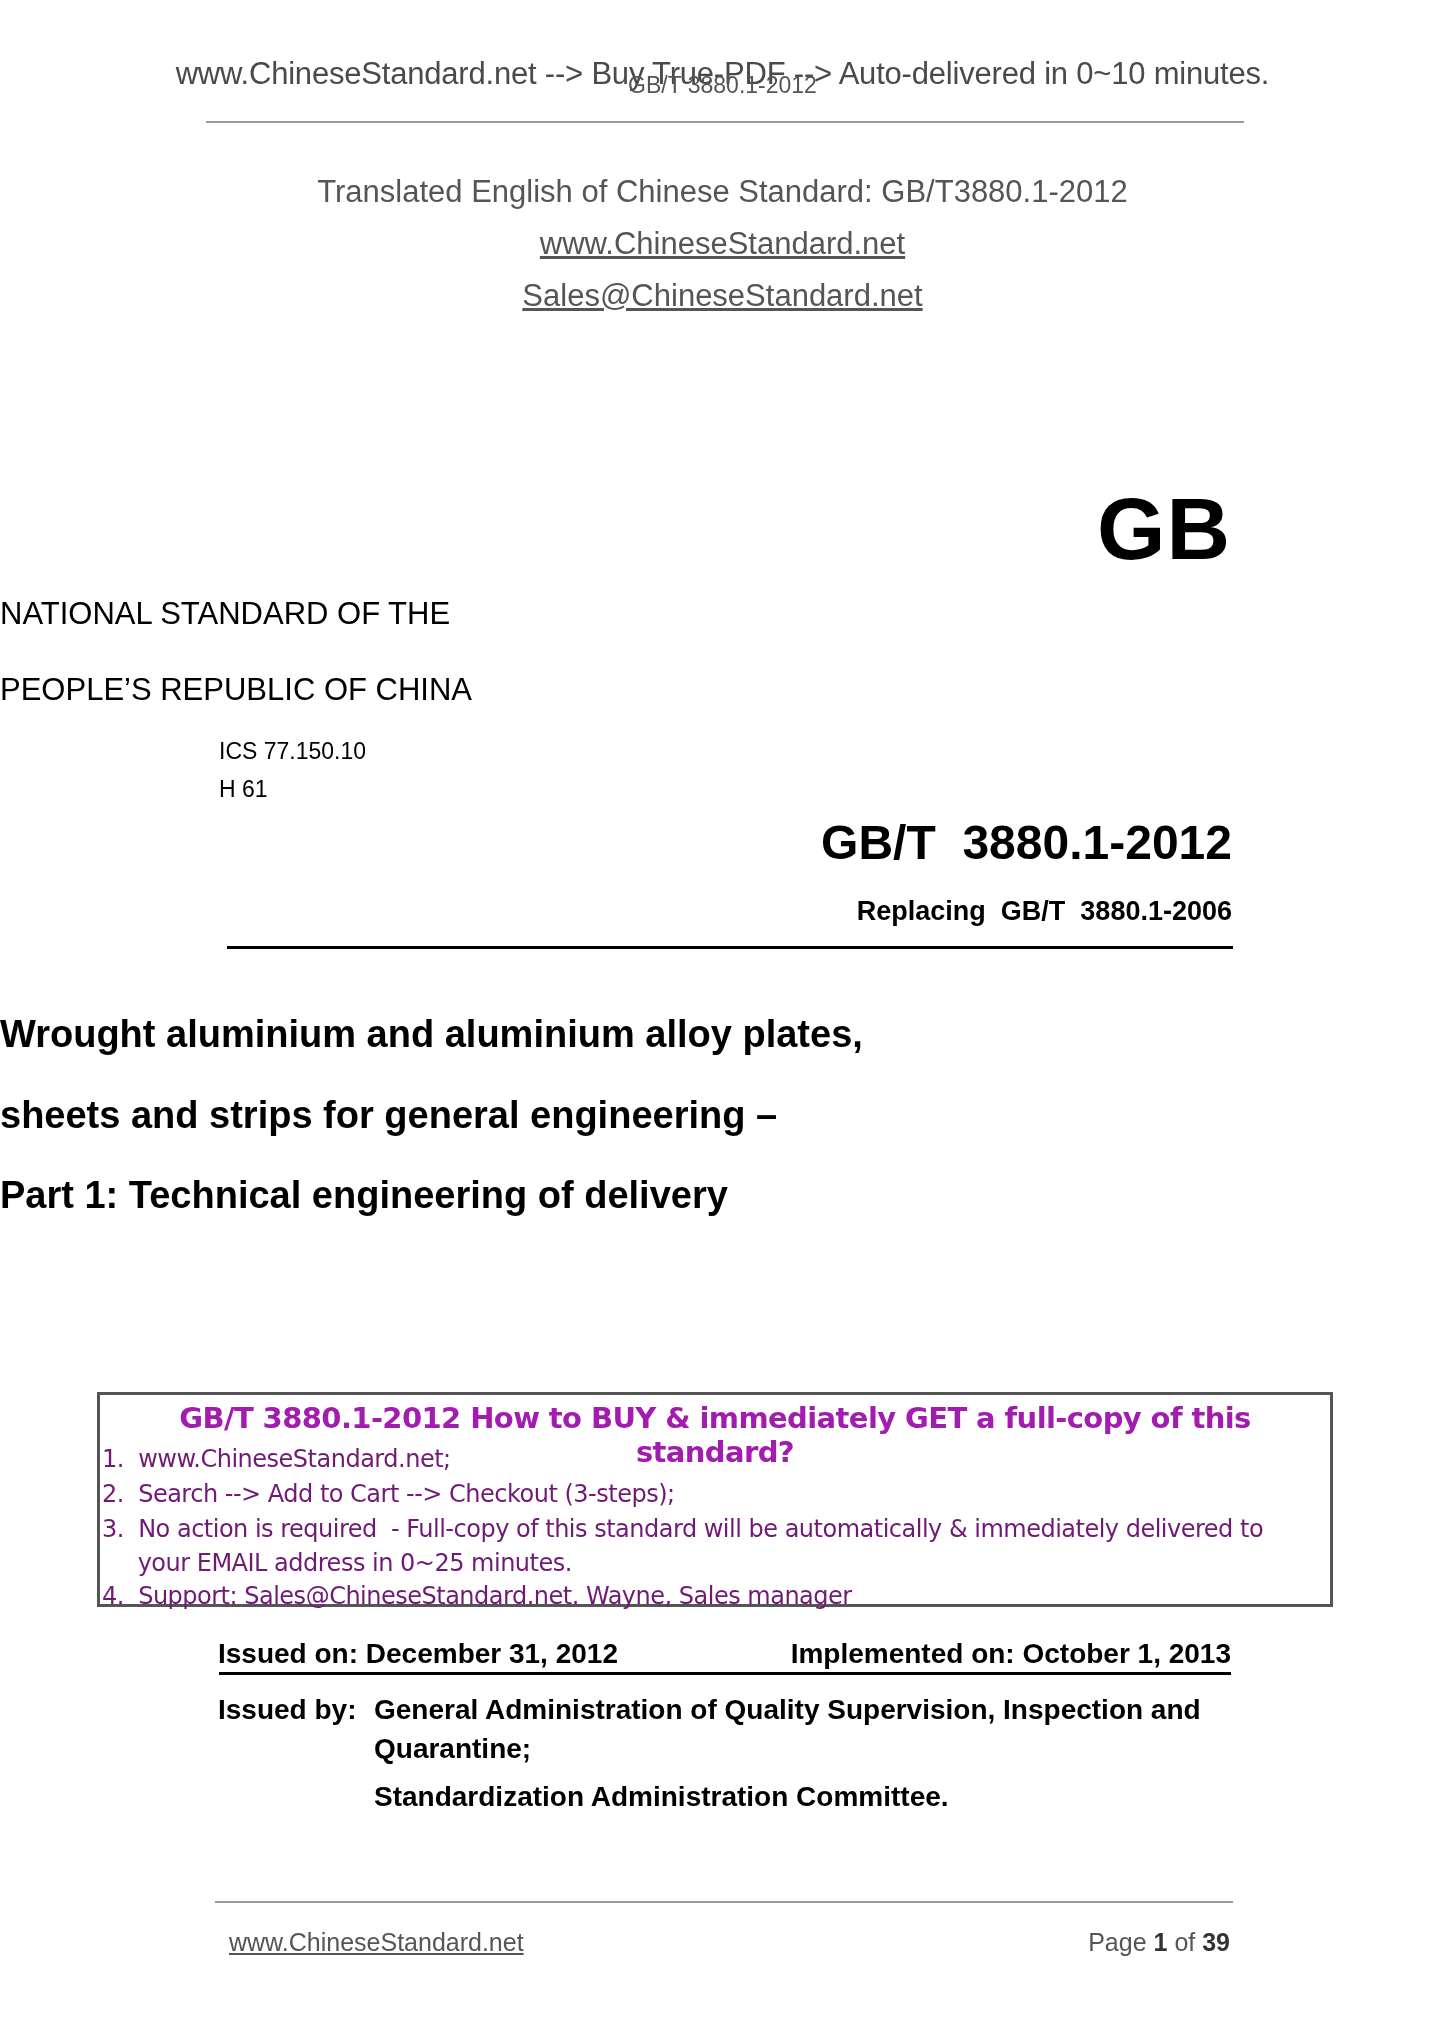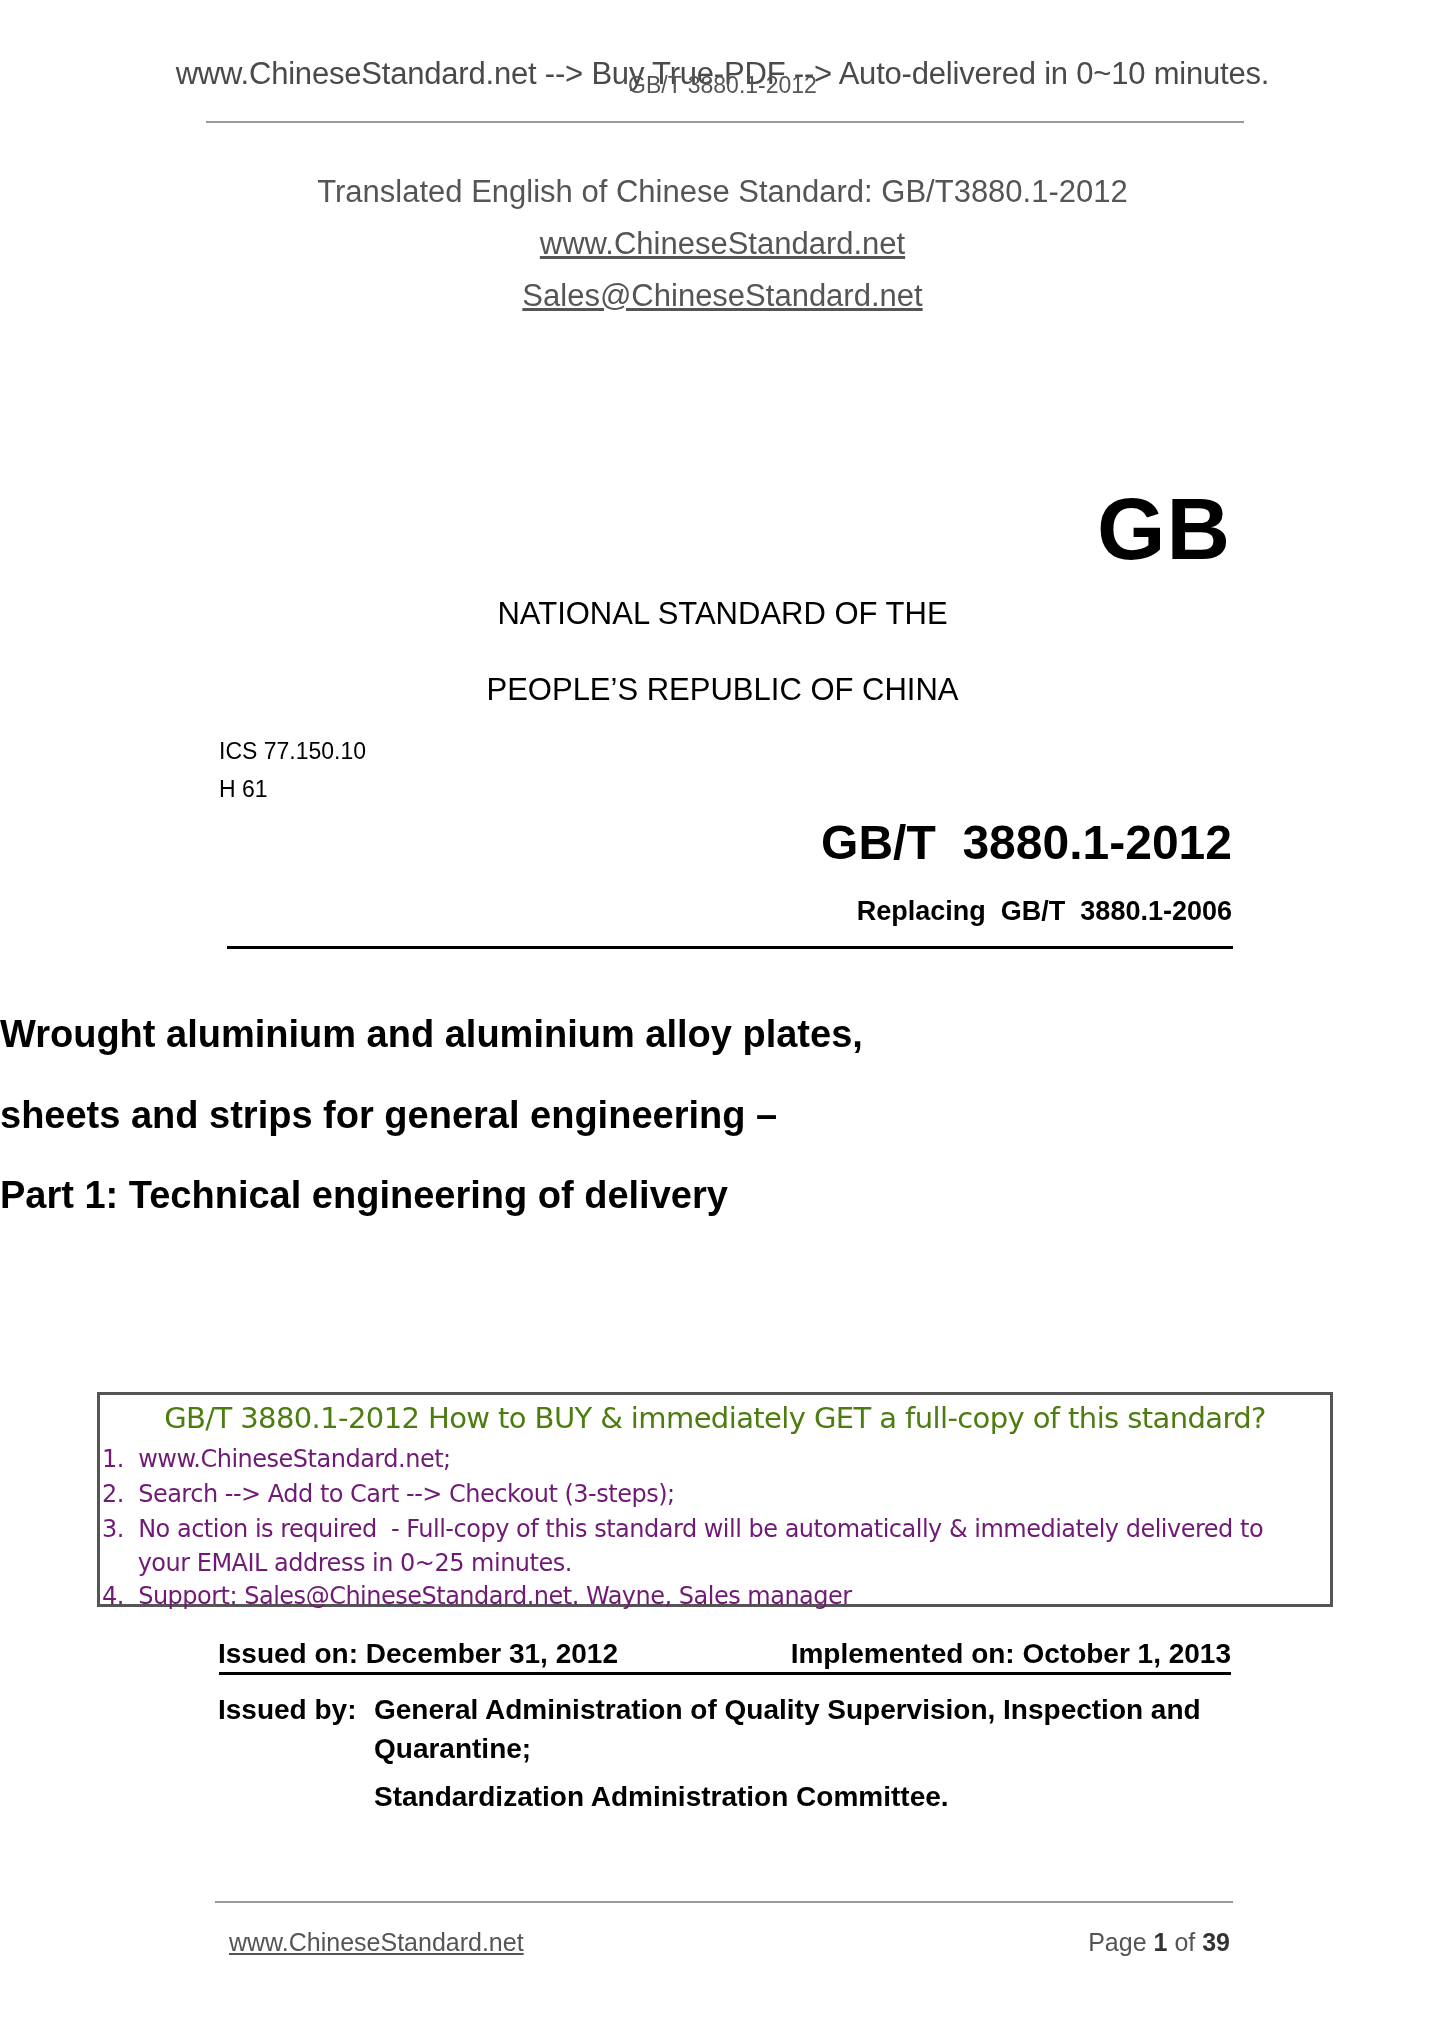--- a/index.html
+++ b/index.html
@@ -5,28 +5,28 @@
   html, body { margin: 0; padding: 0; background: #ffffff; }
   body { width: 1445px; height: 2044px; position: relative; overflow: hidden;
          font-family: "Liberation Sans", sans-serif; color: #000; }
   .abs { position: absolute; }
   .top-banner { left: 0; width: 1445px; top: 56px; text-align: center; font-size: 31px; color: #4a4a4a; white-space: nowrap; letter-spacing: -0.2px; }
   .running-header { left: 0; width: 1445px; top: 72px; text-align: center; font-size: 23px; color: #555; white-space: nowrap; }
   .hr-top { left: 206px; width: 1038px; top: 121px; height: 0; border-top: 2px solid #9a9a9a; }
   .sub { left: 0; width: 1445px; text-align: center; font-size: 31px; color: #555; }
   .sub a { color: #555; text-decoration: underline; }
   .gb-logo { right: 214px; top: 478px; font-size: 88px; font-weight: bold; letter-spacing: 1px; }
-  .nat { left: 0; width: 1445px; text-align: center; font-size: 31px; }
+  .nat { left: 0; width: 1445px; font-size: 31px; }
   .ics { left: 219px; font-size: 23px; }
   .std-no { right: 213px; top: 815px; font-size: 48px; font-weight: bold; white-space: pre; }
   .replacing { right: 213px; top: 896px; font-size: 27px; font-weight: bold; white-space: pre; }
   .hr-title { left: 227px; width: 1006px; top: 946px; border-top: 3px solid #000; }
   .title-line { left: 0; width: 1445px; text-align: left; font-size: 38px; font-weight: bold; }
   .buy-box { left: 97px; top: 1392px; width: 1236px; height: 215px; border: 3px solid #555; box-sizing: border-box; }
-  .buy-title { position: absolute; left: 0; width: 100%; top: 6px; text-align: center; font-size: 29px; font-weight: normal; color: #4d7c0f; font-family: "DejaVu Sans", sans-serif; letter-spacing: -0.6px; }
+  .buy-title { position: absolute; left: 0; width: 100%; top: 6px; text-align: center; font-size: 29px; font-weight: bold; color: #a21caf; font-family: "DejaVu Sans", sans-serif; letter-spacing: -0.6px; }
   .buy-item { position: absolute; left: 2px; font-size: 24px; color: #701a75; font-family: "DejaVu Sans", sans-serif; letter-spacing: -0.5px; white-space: nowrap; }
   .issued-row { left: 218px; width: 1013px; top: 1638px; font-size: 28px; font-weight: bold; }
   .issued-on { position: absolute; left: 0; }
   .implemented-on { position: absolute; right: 0; margin-left: 32px; }
   .hr-issued { left: 219px; width: 1012px; top: 1672px; border-top: 3px solid #000; }
   .issued-by-label { left: 218px; top: 1694px; font-size: 28px; font-weight: bold; }
   .issued-by-line { left: 374px; font-size: 28px; font-weight: bold; white-space: nowrap; }
   .hr-footer { left: 215px; width: 1018px; top: 1901px; border-top: 2px solid #9a9a9a; }
   .footer-link { left: 229px; top: 1928px; font-size: 25px; color: #555; text-decoration: underline; }
   .footer-page { right: 215px; top: 1928px; font-size: 25px; color: #555; }

